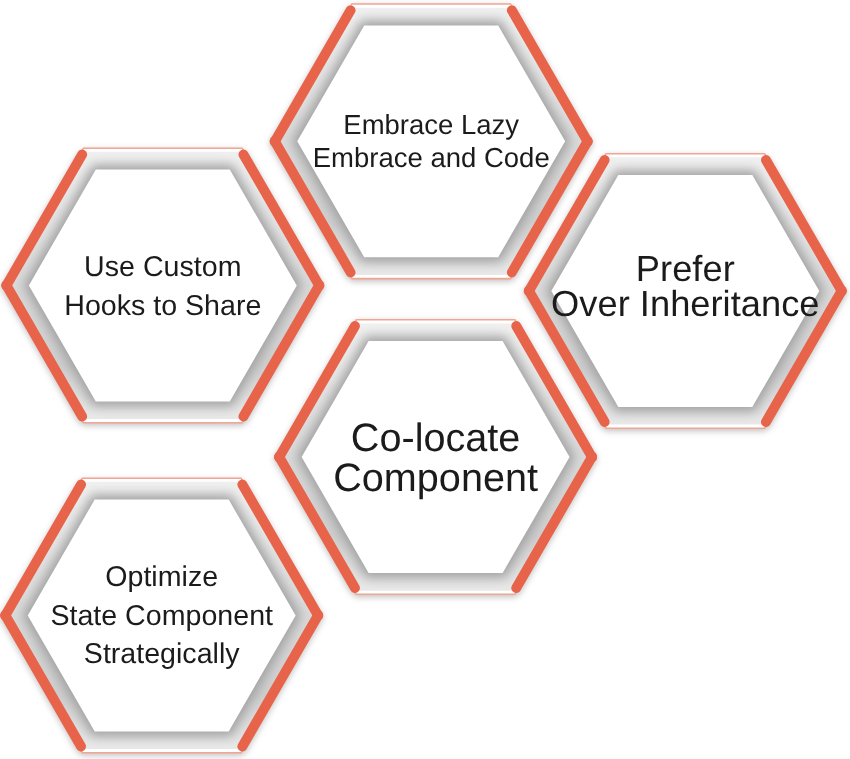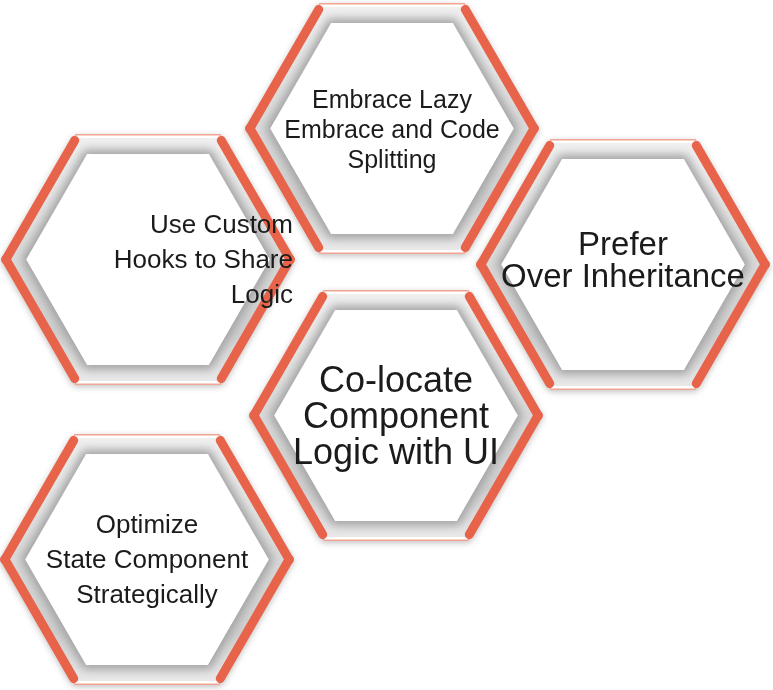--- a/index.html
+++ b/index.html
@@ -53,21 +53,21 @@
     position: absolute; inset: 0;
     display: flex; flex-direction: column;
     justify-content: center; align-items: center;
     text-align: center;
     color: var(--text, #1B1B1B);
     font-weight: 400;
     letter-spacing: 0;
   }
   .label span { display: block; white-space: nowrap; }
   .hex-top    .label { font-size: 25px; line-height: 30px; }
-  .hex-left   .label { font-size: 26px; line-height: 35px; align-items: flex-end; }
+  .hex-left   .label { font-size: 26px; line-height: 35px; }
   .hex-right  .label { font-size: 33px; line-height: 32px; padding-bottom: 10px; }
   .hex-center .label { font-size: 36px; line-height: 36px; }
   .hex-bottom .label { font-size: 26px; line-height: 35px; }
 </style>
 </head>
 <body>
 
 <svg width="0" height="0" style="position:absolute" aria-hidden="true">
   <defs>
     <linearGradient id="bandGrad" x1="0" y1="0" x2="0" y2="1">
@@ -96,41 +96,39 @@
       </g>
       <path class="inner" d="M23.2,125.5 L84.1,20.1 L205.9,20.1 L266.8,125.5 L205.9,230.9 L84.1,230.9 Z"></path>
       <path class="strip" d="M2.7,125.8 L71.7,6.4"></path>
       <path class="strip" d="M2.7,125.1 L71.7,244.6"></path>
       <path class="strip" d="M287.3,125.8 L218.3,6.4"></path>
       <path class="strip" d="M287.3,125.1 L218.3,244.6"></path>
     </svg>
     <div class="label">
       <span>Embrace Lazy</span>
       <span>Embrace and Code</span>
-      <span>Splitting</span>
     </div>
   </div>
 
   <div class="hex hex-left">
     <svg class="hex-svg" viewBox="0 0 290 251">
       <path class="outline" d="M0.7,125.5 L72.9,0.7 L217.1,0.7 L289.3,125.5 L217.1,250.3 L72.9,250.3 Z"></path>
       <path class="band" d="M4.6,125.5 L74.8,4 L215.2,4 L285.4,125.5 L215.2,247 L74.8,247 Z"></path>
       <g clip-path="url(#hexClip)">
         <path class="rim" filter="url(#rimBlur)" d="M18.1,125.5 L81.6,15.7 L208.4,15.7 L271.9,125.5 L208.4,235.3 L81.6,235.3 Z"></path>
       </g>
       <path class="inner" d="M23.2,125.5 L84.1,20.1 L205.9,20.1 L266.8,125.5 L205.9,230.9 L84.1,230.9 Z"></path>
       <path class="strip" d="M2.7,125.8 L71.7,6.4"></path>
       <path class="strip" d="M2.7,125.1 L71.7,244.6"></path>
       <path class="strip" d="M287.3,125.8 L218.3,6.4"></path>
       <path class="strip" d="M287.3,125.1 L218.3,244.6"></path>
     </svg>
     <div class="label">
       <span>Use Custom</span>
       <span>Hooks to Share</span>
-      <span>Logic</span>
     </div>
   </div>
 
   <div class="hex hex-right">
     <svg class="hex-svg" viewBox="0 0 290 251">
       <path class="outline" d="M0.7,125.5 L72.9,0.7 L217.1,0.7 L289.3,125.5 L217.1,250.3 L72.9,250.3 Z"></path>
       <path class="band" d="M4.6,125.5 L74.8,4 L215.2,4 L285.4,125.5 L215.2,247 L74.8,247 Z"></path>
       <g clip-path="url(#hexClip)">
         <path class="rim" filter="url(#rimBlur)" d="M18.1,125.5 L81.6,15.7 L208.4,15.7 L271.9,125.5 L208.4,235.3 L81.6,235.3 Z"></path>
       </g>
@@ -155,21 +153,20 @@
       </g>
       <path class="inner" d="M23.2,125.5 L84.1,20.1 L205.9,20.1 L266.8,125.5 L205.9,230.9 L84.1,230.9 Z"></path>
       <path class="strip" d="M2.7,125.8 L71.7,6.4"></path>
       <path class="strip" d="M2.7,125.1 L71.7,244.6"></path>
       <path class="strip" d="M287.3,125.8 L218.3,6.4"></path>
       <path class="strip" d="M287.3,125.1 L218.3,244.6"></path>
     </svg>
     <div class="label">
       <span>Co-locate</span>
       <span>Component</span>
-      <span>Logic with UI</span>
     </div>
   </div>
 
   <div class="hex hex-bottom">
     <svg class="hex-svg" viewBox="0 0 290 251">
       <path class="outline" d="M0.7,125.5 L72.9,0.7 L217.1,0.7 L289.3,125.5 L217.1,250.3 L72.9,250.3 Z"></path>
       <path class="band" d="M4.6,125.5 L74.8,4 L215.2,4 L285.4,125.5 L215.2,247 L74.8,247 Z"></path>
       <g clip-path="url(#hexClip)">
         <path class="rim" filter="url(#rimBlur)" d="M18.1,125.5 L81.6,15.7 L208.4,15.7 L271.9,125.5 L208.4,235.3 L81.6,235.3 Z"></path>
       </g>

